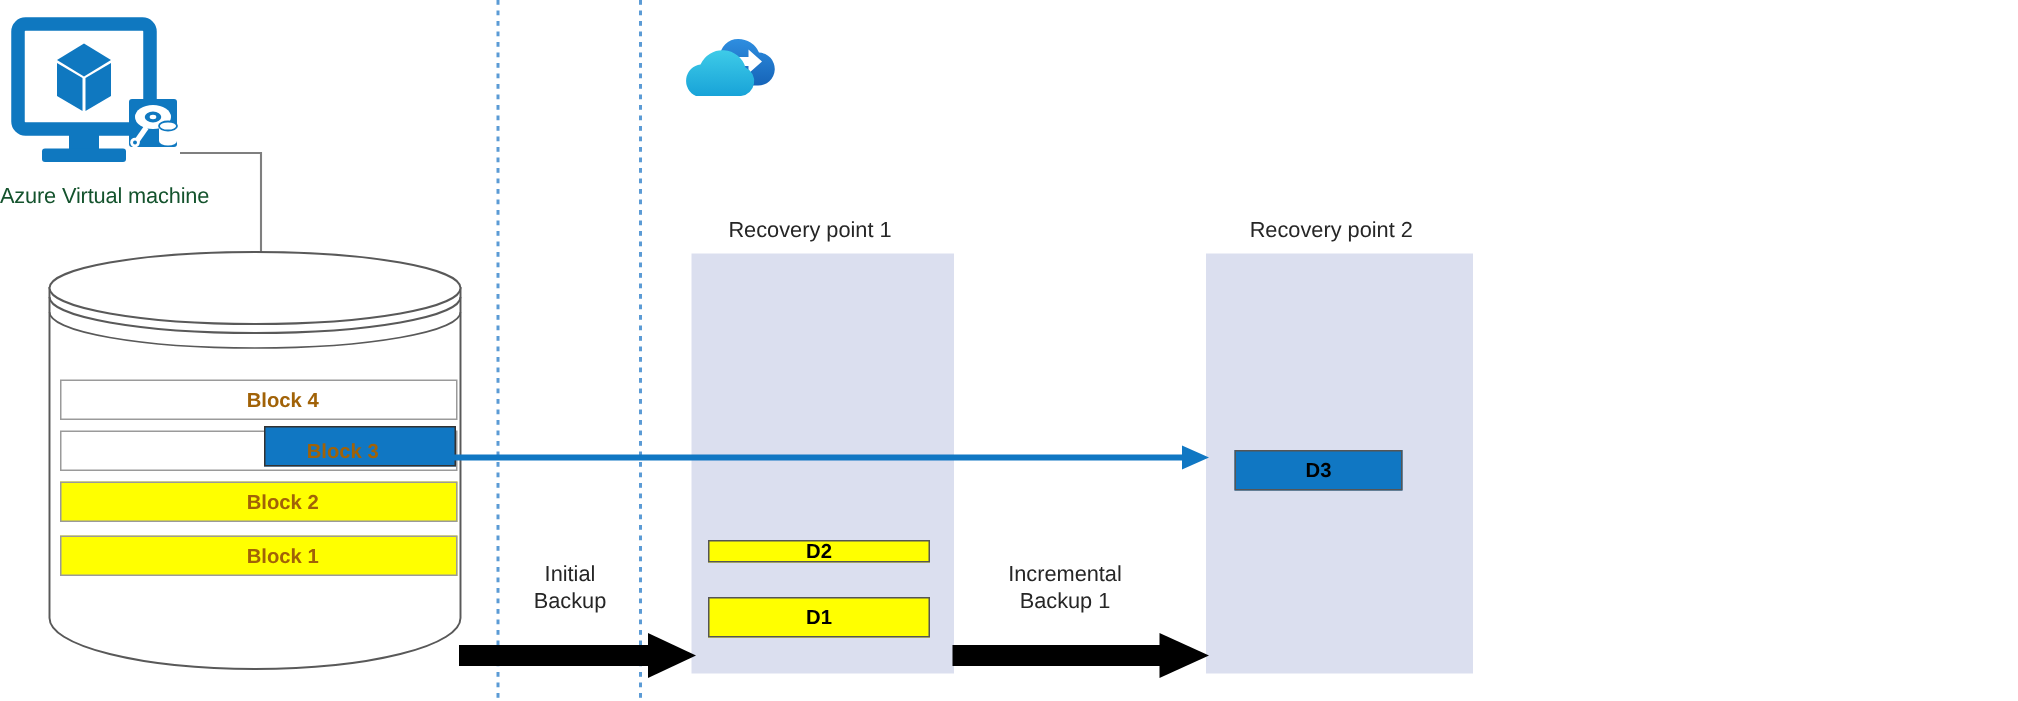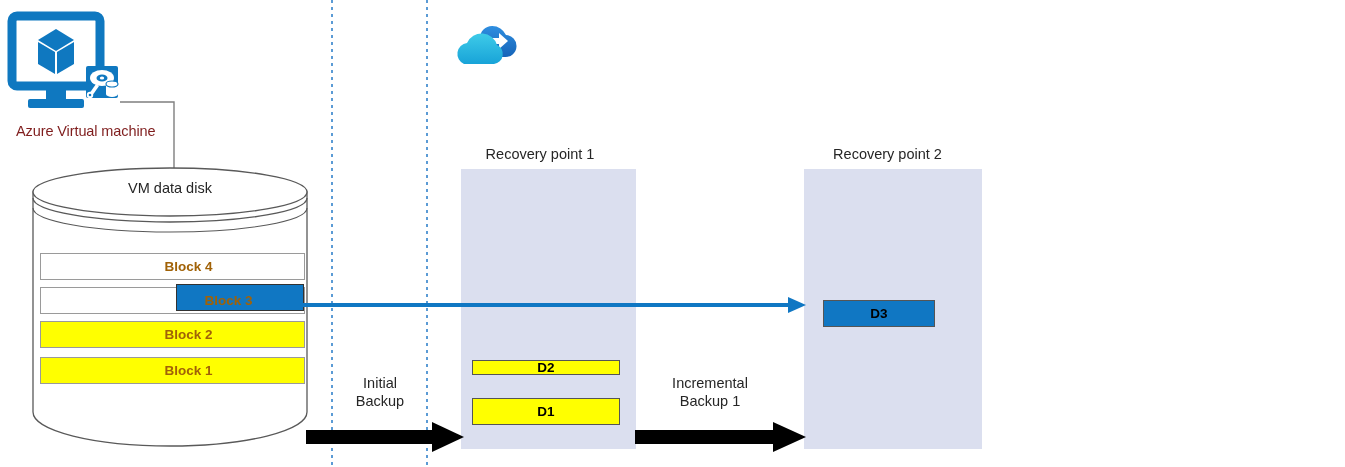--- a/index.html
+++ b/index.html
@@ -8,21 +8,21 @@
   .stage{position:absolute;left:0;top:0;width:1345px;height:467px;}
   .abs{position:absolute;}
 
   
   .guide{position:absolute;top:0;width:2px;height:467px;
          background-image:linear-gradient(to bottom,#5B9BD5 0 3px,rgba(0,0,0,0) 3px 7px);
          background-size:2px 7px;}
 
   
   .vm-icon{left:10px;top:14px;width:120px;height:104px;}
-  .vm-label{left:16px;top:123px;width:220px;font-size:14.5px;color:#7f1d1d;
+  .vm-label{left:0px;top:123px;width:220px;font-size:14.5px;color:#14532d;
             white-space:nowrap;letter-spacing:-0.1px;}
 
   
   .connector{left:120px;top:98px;width:58px;height:86px;}
 
   
   .cyl{left:30px;top:168px;width:280px;height:272px;}
   .cyl-label{left:30px;top:180px;width:280px;text-align:center;
              font-size:14.5px;color:#262626;}
 
@@ -102,21 +102,20 @@
     <svg width="280" height="272" viewBox="0 0 280 272">
 
       <path d="M3,24 L3,244 A137,34 0 0 0 277,244 L277,24 Z" fill="#ffffff" stroke="#595959" stroke-width="1.3"></path>
 
       <ellipse cx="140" cy="24" rx="137" ry="24" fill="#ffffff" stroke="#595959" stroke-width="1.3"></ellipse>
 
       <path d="M3,30 A137,24 0 0 0 277,30" fill="none" stroke="#595959" stroke-width="1.3"></path>
       <path d="M3,40 A137,24 0 0 0 277,40" fill="none" stroke="#595959" stroke-width="1.1"></path>
     </svg>
   </div>
-  <div class="abs cyl-label">VM data disk</div>
 
   <div class="blockrow blk-white" style="top:253px;"></div>
   <div class="blockrow blk-white" style="top:287px;"></div>
   <div class="blockrow blk-yellow" style="top:321px;"></div>
   <div class="blockrow blk-yellow" style="top:357px;"></div>
 
   <div class="blk3-overlay"></div>
 
   <div class="blk-text" style="top:253px;">Block 4</div>
   <div class="blk-text" style="top:287px;padding-left:40px;">Block 3</div>

